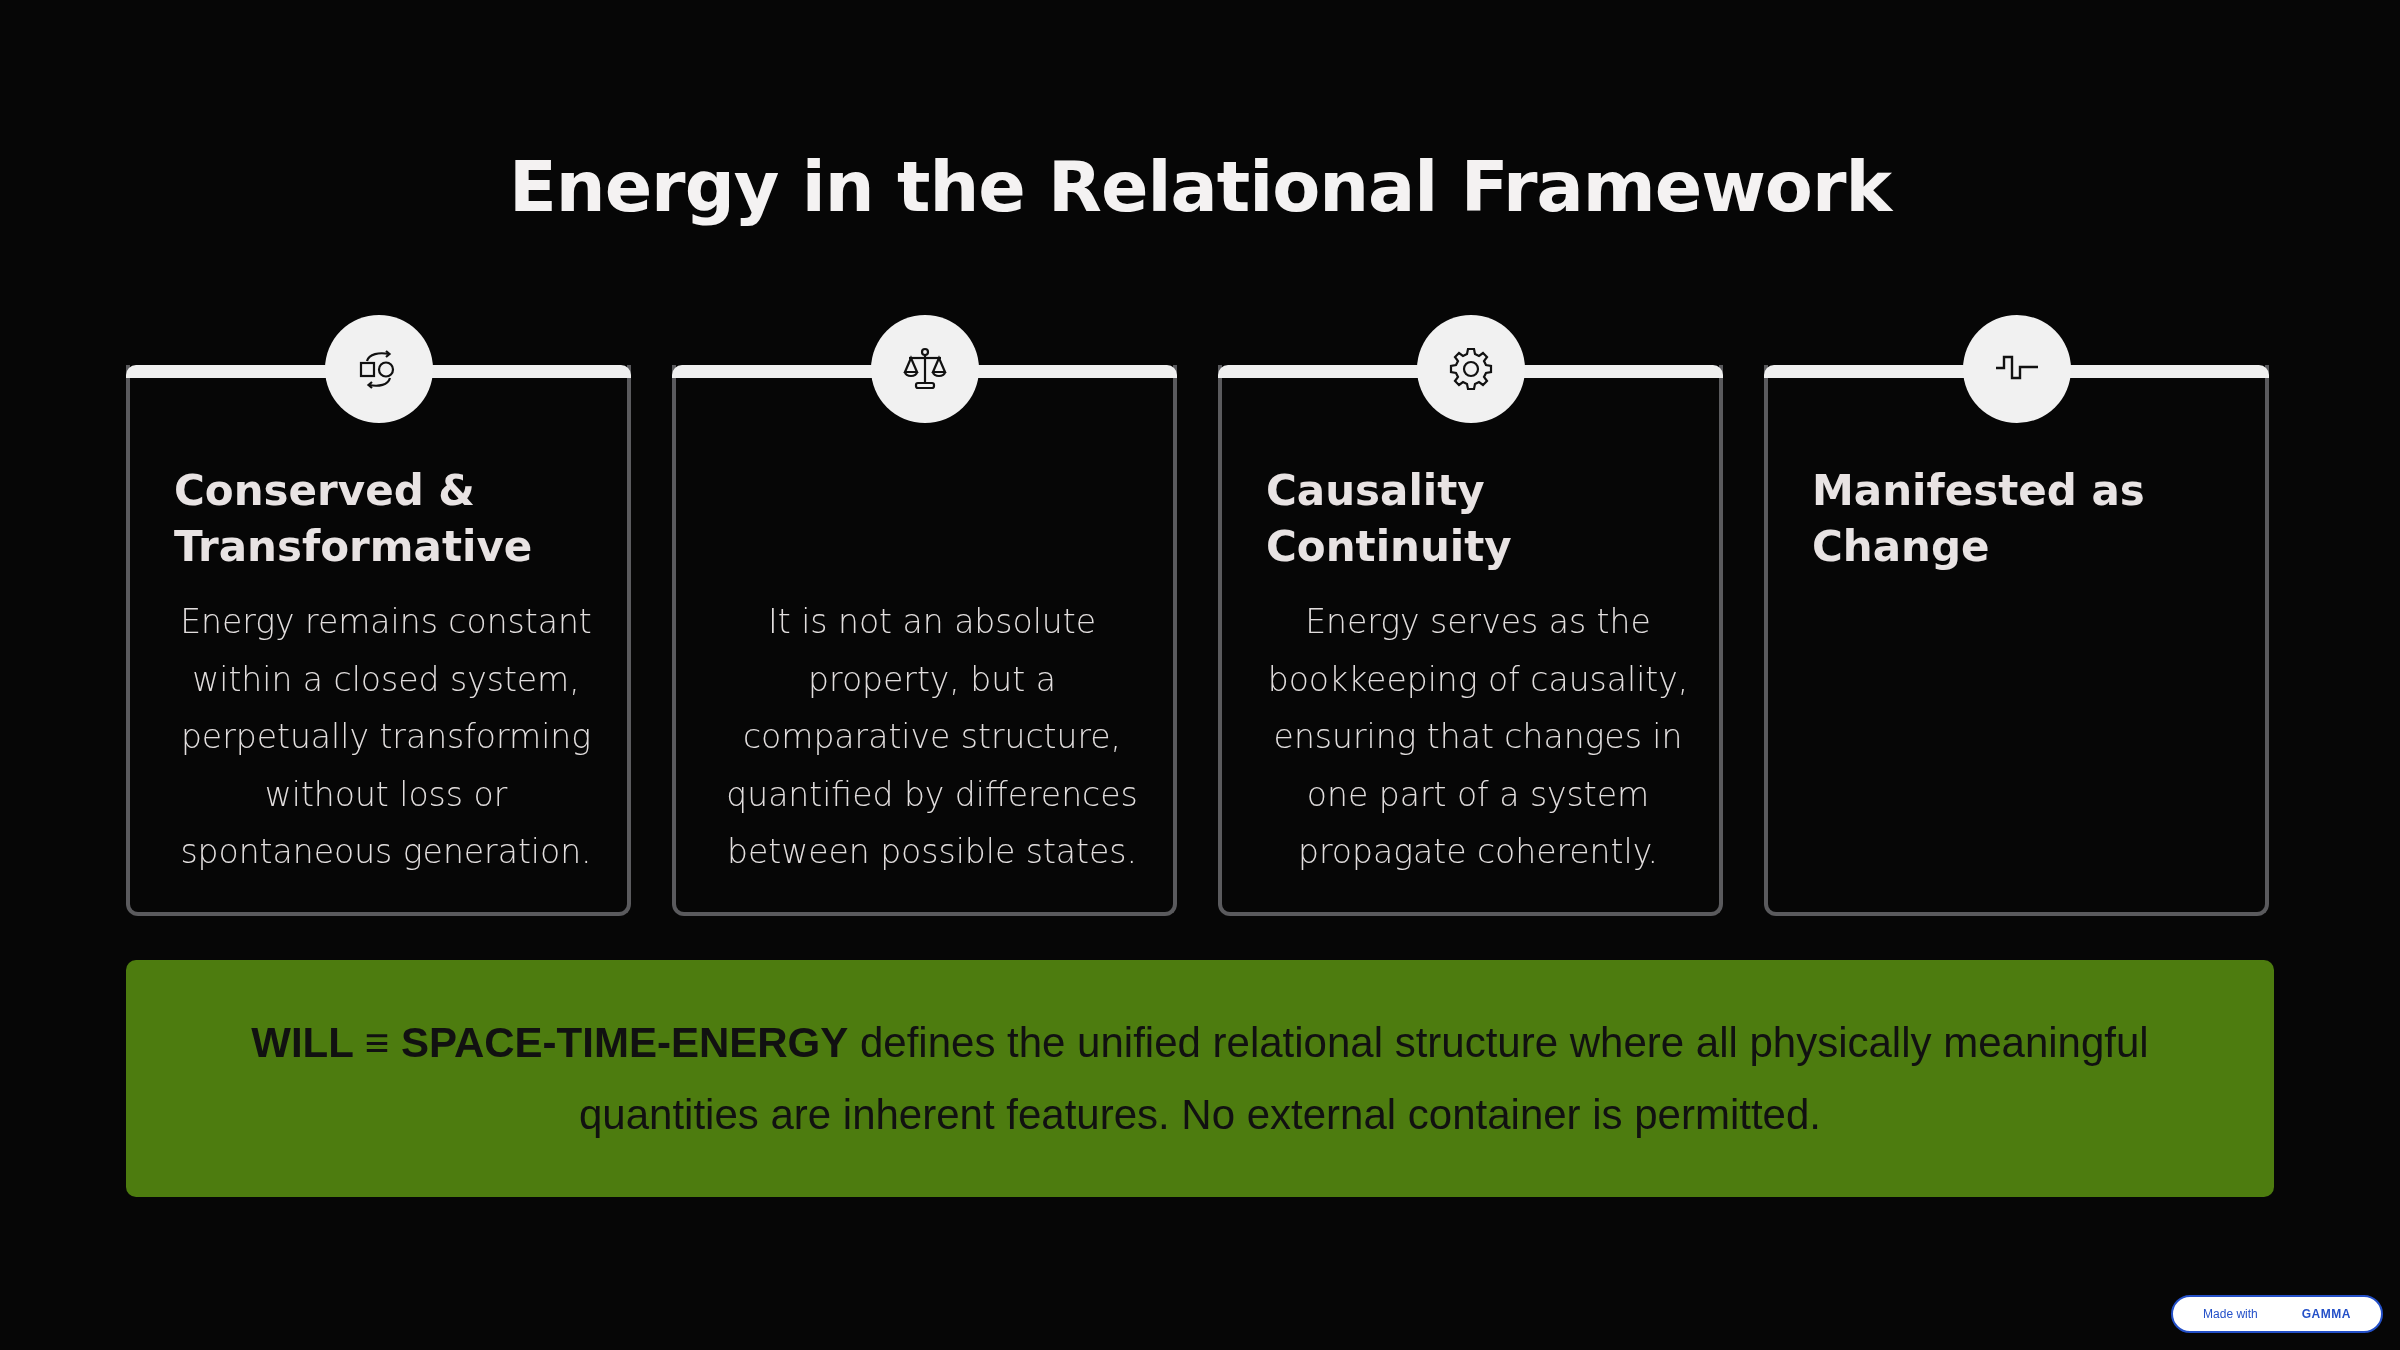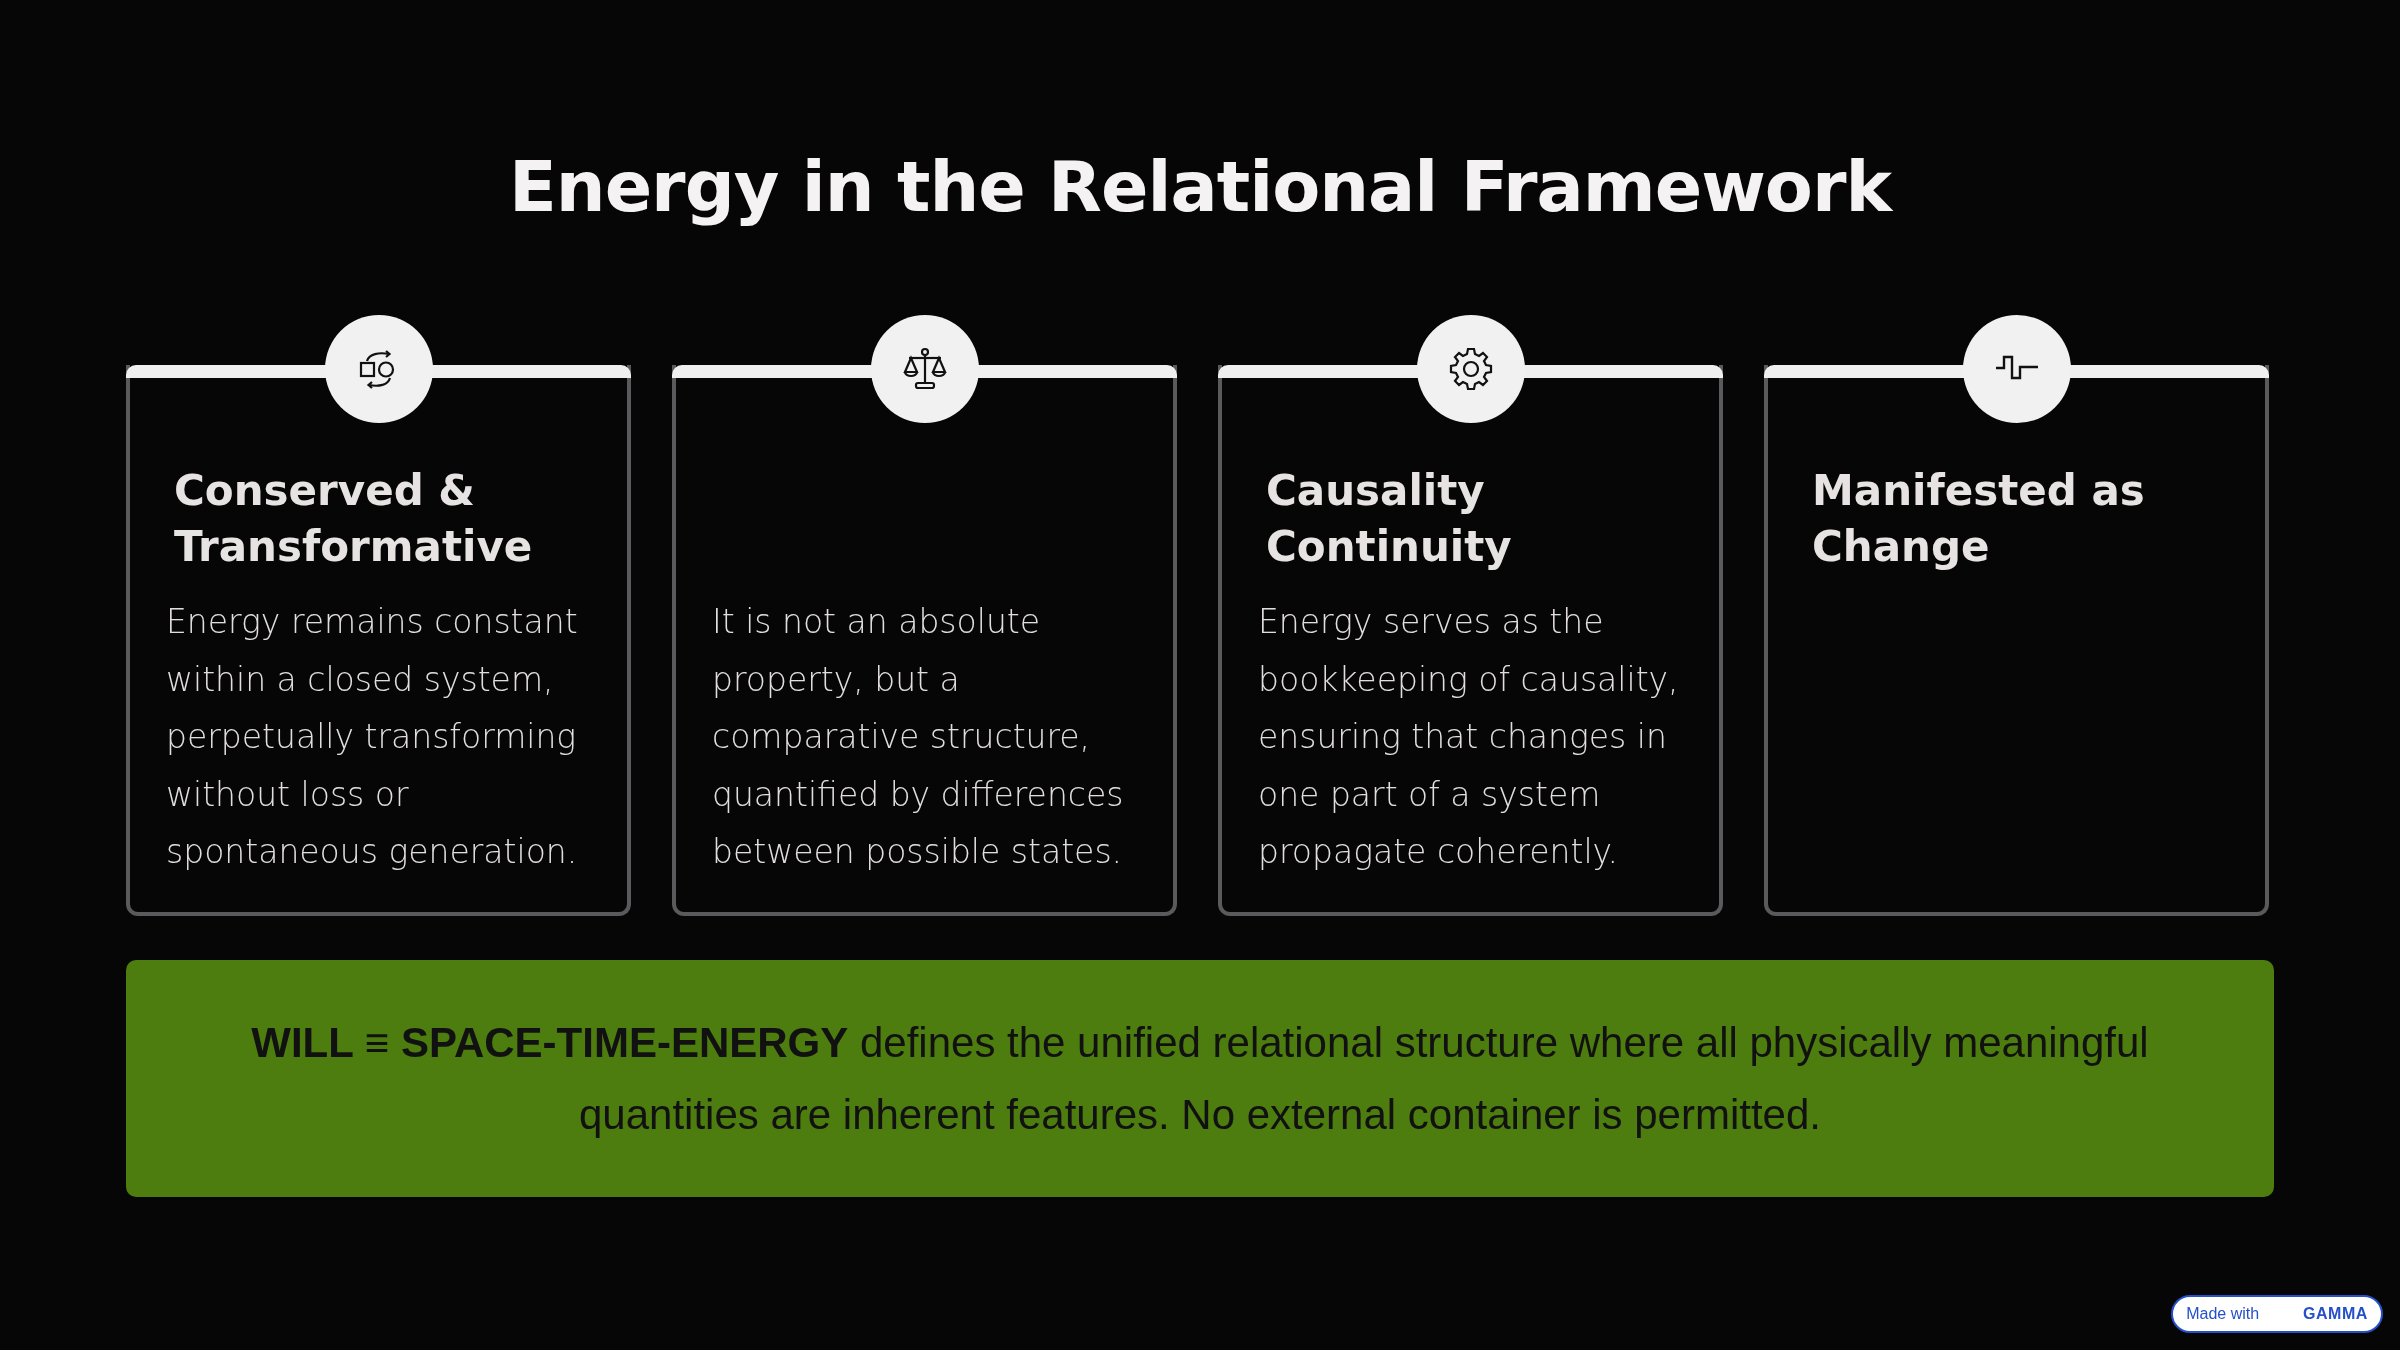--- a/index.html
+++ b/index.html
@@ -2,25 +2,25 @@
 <html><head>
 <meta charset="utf-8">
 <style>
   html,body{margin:0;padding:0;}
   body{width:2400px;height:1350px;background:#060606;position:relative;overflow:hidden;font-family:"Liberation Sans",sans-serif;}
   .title{position:absolute;top:146px;left:0;width:2400px;text-align:center;color:#f4f2f2;font-family:"DejaVu Sans",sans-serif;font-weight:bold;font-size:70px;letter-spacing:-1px;}
   .card{position:absolute;top:365px;width:505px;height:551px;border:4px solid #5a5a5d;border-top:none;border-radius:0 0 12px 12px;box-sizing:border-box;}
   .card .topbar{position:absolute;top:0;left:-4px;right:-4px;height:13px;background:#efefef;border-radius:10px 10px 0 0;}
   .card .iconc{position:absolute;left:50%;top:-50px;width:108px;height:108px;margin-left:-54px;border-radius:50%;background:#f1f1f1;display:flex;align-items:center;justify-content:center;}
   .card h2{position:absolute;left:36px;top:90px;margin:8px;width:440px;color:#e8e3e3;font-family:"DejaVu Sans",sans-serif;font-weight:bold;font-size:42px;line-height:56px;}
-  .card p{position:absolute;left:36px;top:228px;margin:0;width:440px;color:#e2dede;font-family:"DejaVu Sans",sans-serif;font-weight:200;font-size:33px;line-height:57.5px;}
+  .card p{position:absolute;left:36px;top:228px;margin:0;width:440px;color:#e2dede;font-family:"DejaVu Sans",sans-serif;font-weight:200;font-size:33px;line-height:57.5px;text-align:center;}
   .banner{position:absolute;left:126px;top:960px;width:2148px;height:237px;background:#4d7c0f;border-radius:10px;display:flex;align-items:center;justify-content:center;}
   .banner .txt{width:2040px;text-align:center;font-size:42px;line-height:72px;color:#111;font-family:"Liberation Sans",sans-serif;}
   .banner b{font-weight:bold;}
-  .badge{position:absolute;left:2171px;top:1295px;width:212px;height:38px;box-sizing:border-box;border:2px solid #2450c8;border-radius:20px;background:#fff;display:flex;align-items:center;justify-content:center;font-size:16px;color:#2450c8;gap:24px;}
+  .badge{position:absolute;left:2171px;top:1295px;width:212px;height:38px;box-sizing:border-box;border:2px solid #2450c8;border-radius:20px;background:#fff;display:flex;align-items:center;justify-content:center;font-size:12px;color:#2450c8;gap:24px;}
   .badge .brand{font-weight:bold;margin-left:20px;letter-spacing:0.5px;}
 </style>
 </head>
 <body>
 
 <div class="title">Energy in the Relational Framework</div>
 
 <div class="card" style="left:126px">
   <div class="topbar"></div>
   <div class="iconc">

